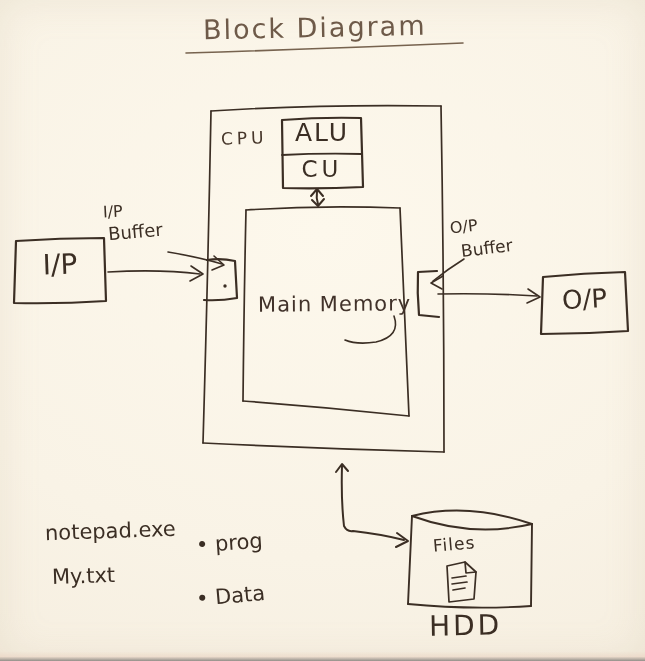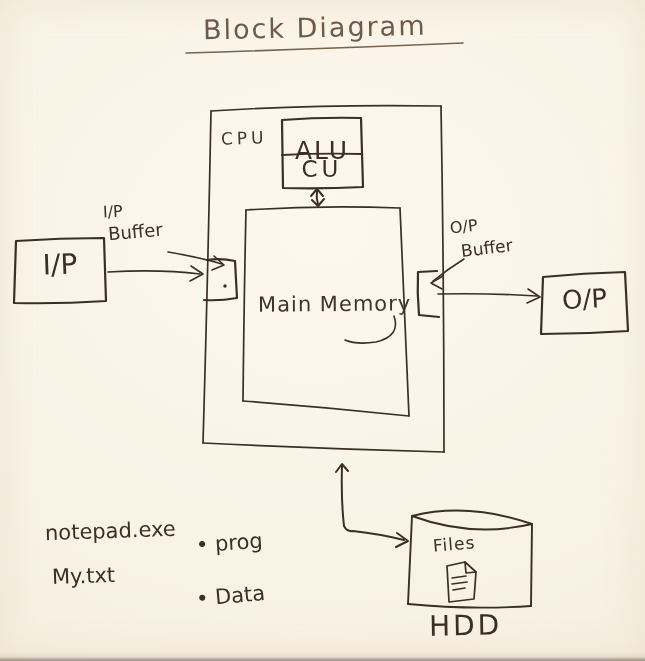--- a/index.html
+++ b/index.html
@@ -14,21 +14,21 @@
     position:absolute;left:0;right:0;bottom:0;height:10px;
     background:linear-gradient(to bottom, rgba(238,216,200,0) 0%, rgba(233,206,190,.45) 55%, #938f89 100%);
   }
   svg.strokes{position:absolute;left:0;top:0;width:645px;height:661px;}
   .lbl{position:absolute;color:#3b2e24;white-space:nowrap;line-height:1;}
   .title{
     left:203px;top:14px;font-size:27px;letter-spacing:2px;color:#6e5a49;
     transform:rotate(-1.2deg);
   }
   .cpu{left:221px;top:130px;font-size:17px;letter-spacing:4px;transform:rotate(-2deg);color:#46362a;}
-  .alu{left:283px;top:138px;width:78px;text-align:center;font-size:25px;letter-spacing:2px;}
+  .alu{left:283px;top:120px;width:78px;text-align:center;font-size:25px;letter-spacing:2px;}
   .cu{left:283px;top:158px;width:78px;text-align:center;font-size:23px;letter-spacing:4px;}
   .mainmem{left:258px;top:294px;font-size:21px;letter-spacing:1px;transform:rotate(-0.5deg);color:#41322a;}
   .ipbox{left:15px;top:251px;width:90px;text-align:center;font-size:28px;transform:rotate(-2deg);}
   .opbox{left:542px;top:286px;width:85px;text-align:center;font-size:26px;transform:rotate(-3deg);}
   .ipbuf1{left:103px;top:204px;font-size:16px;transform:rotate(-3deg);}
   .ipbuf2{left:108px;top:223px;font-size:18px;transform:rotate(-5deg);}
   .opbuf1{left:450px;top:219px;font-size:16px;transform:rotate(-6deg);}
   .opbuf2{left:461px;top:240px;font-size:17px;transform:rotate(-7deg);}
   .files{left:433px;top:536px;font-size:17px;letter-spacing:1px;transform:rotate(-5deg);}
   .hdd{left:429px;top:612px;font-size:28px;letter-spacing:3px;transform:rotate(-1deg);}

